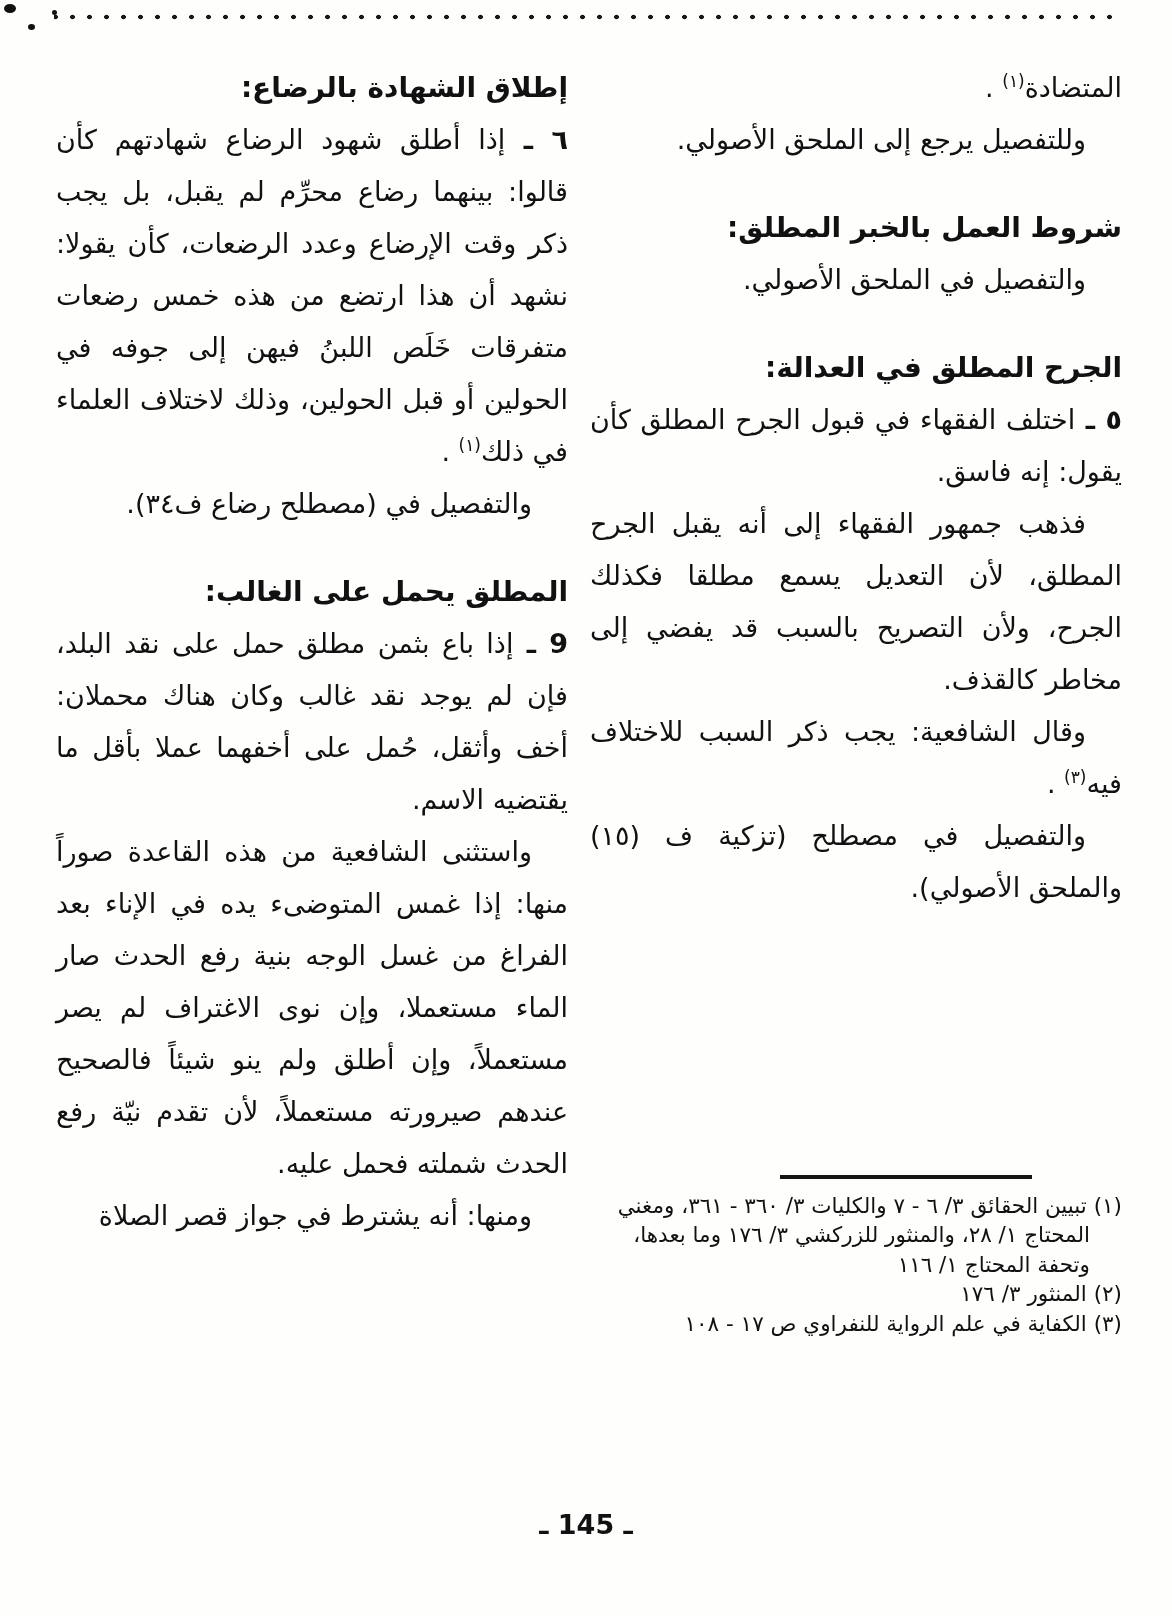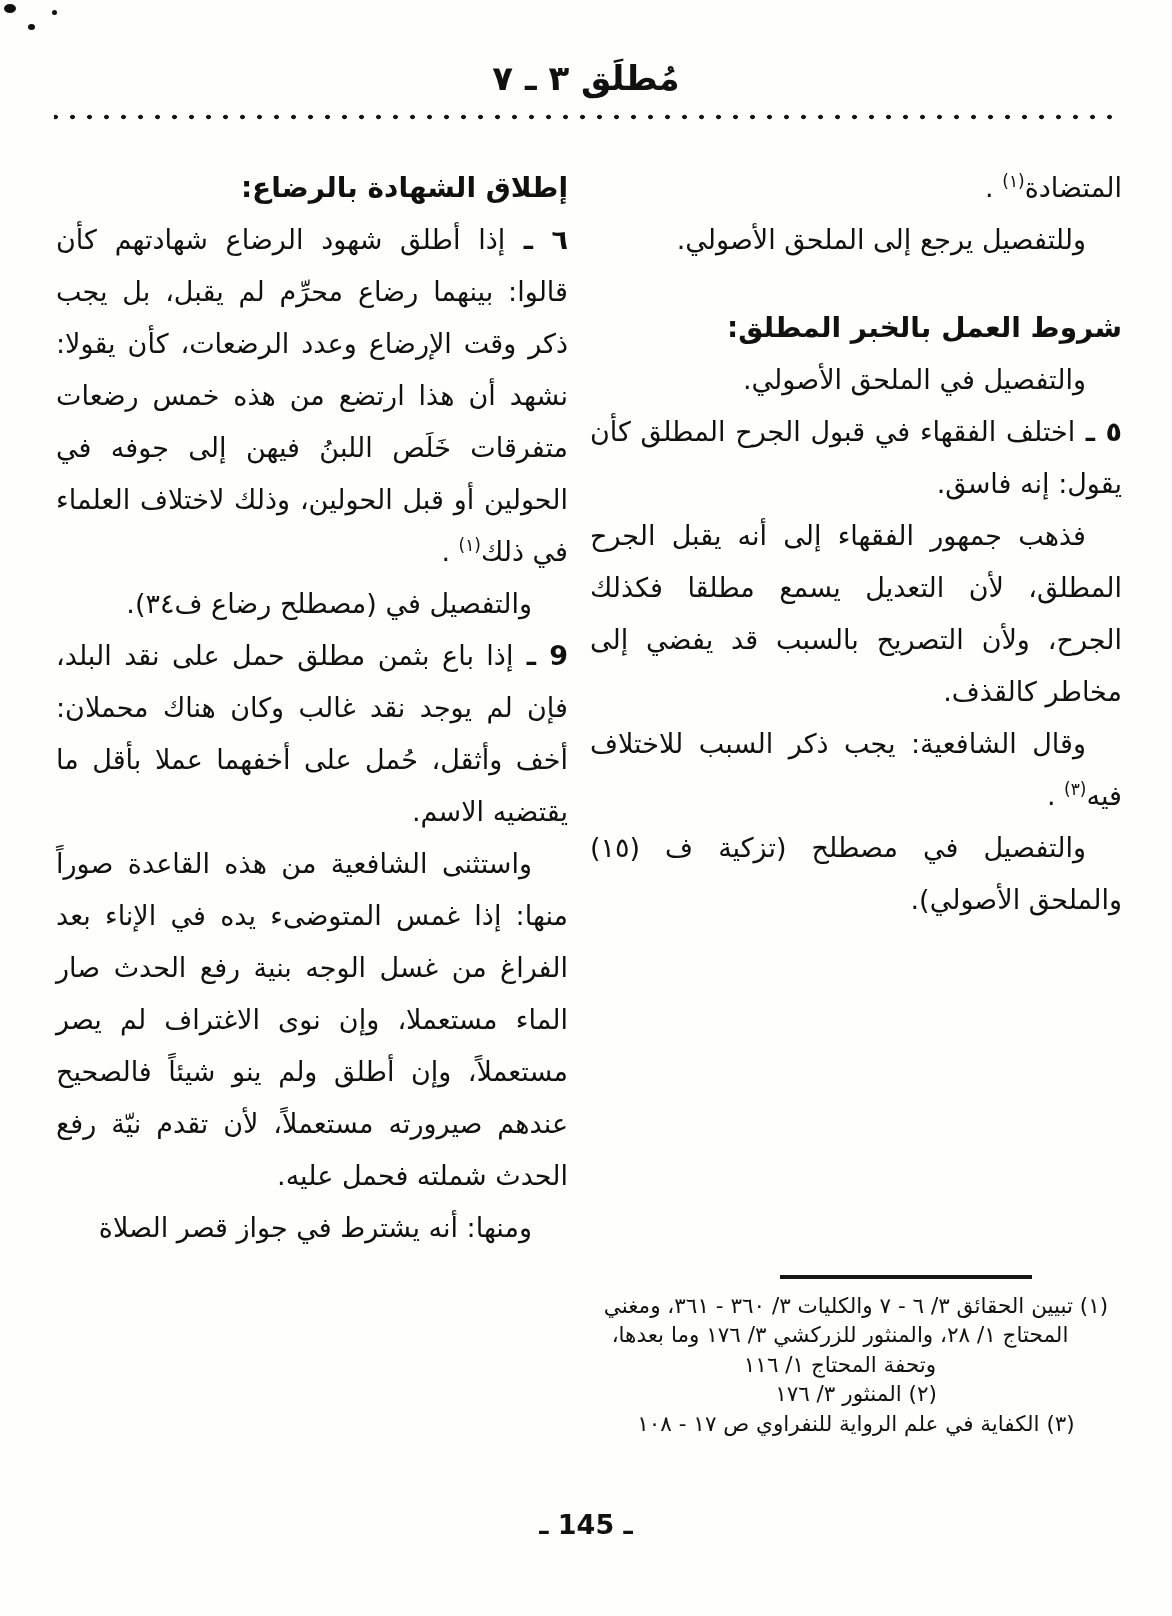--- a/index.html
+++ b/index.html
@@ -64,21 +64,21 @@
     line-height:0;
   }
   
   .footnotes { margin-top:auto; }
   .fn-rule { height:4px; background:#151515; }
   .col-right .fn-rule { width:252px; margin:0 90px 12px 0; }
   .col-left  .fn-rule { width:232px; margin:0 48px 14px 0; }
   .fn-item {
     font-size:21.5px;
     line-height:29.5px;
-    text-align:center;
+    text-align:right;
     padding-right:32px;
     text-indent:-32px;
     font-weight:400;
   }
   .col-left .fn-item { line-height:34px; }
   
   .page-number {
     position:absolute;
     left:0; right:0;
     bottom:76px;
@@ -95,52 +95,53 @@
 </head>
 <body>
 
 <div class="page">
 
   <span class="speck s1"></span>
   <span class="speck s2"></span>
   <span class="speck s3"></span>
 
   <header>
-    <h1 class="header-title">مُطلَق ٣ ـ ٧</h1>
     <div class="dotted-rule"></div>
   </header>
 
   <main class="columns">
 
     <section class="col col-right">
       <div class="col-body">
           <div class="block para"><span>المتضادة</span><span class="fn-ref">(١)</span><span> .</span></div>
           <div class="block para indent"><span>وللتفصيل يرجع إلى الملحق الأصولي.</span></div>
           <div class="block heading"><span>شروط العمل بالخبر المطلق:</span></div>
           <div class="block para indent"><span>والتفصيل في الملحق الأصولي.</span></div>
+          <div class="block heading"><span>الجرح المطلق في العدالة:</span></div>
           <div class="block para"><span class="seg-b">٥ ـ </span><span>اختلف الفقهاء في قبول الجرح المطلق كأن يقول: إنه فاسق.</span></div>
           <div class="block para indent"><span>فذهب جمهور الفقهاء إلى أنه يقبل الجرح المطلق، لأن التعديل يسمع مطلقا فكذلك الجرح، ولأن التصريح بالسبب قد يفضي إلى مخاطر كالقذف.</span></div>
           <div class="block para indent"><span>وقال الشافعية: يجب ذكر السبب للاختلاف فيه</span><span class="fn-ref">(٣)</span><span> .</span></div>
           <div class="block para indent"><span>والتفصيل في مصطلح (تزكية ف (١٥) والملحق الأصولي).</span></div>
         </div>
       <div class="footnotes">
         <div class="fn-rule"></div>
         <div class="fn-list">
             <div class="fn-item">(١) تبيين الحقائق ٣/ ٦ - ٧ والكليات ٣/ ٣٦٠ - ٣٦١، ومغني المحتاج ١/ ٢٨، والمنثور للزركشي ٣/ ١٧٦ وما بعدها، وتحفة المحتاج ١/ ١١٦</div>
             <div class="fn-item">(٢) المنثور ٣/ ١٧٦</div>
             <div class="fn-item">(٣) الكفاية في علم الرواية للنفراوي ص ١٧ - ١٠٨</div>
           </div>
       </div>
     </section>
 
     <section class="col col-left">
       <div class="col-body">
           <div class="block heading"><span>إطلاق الشهادة بالرضاع:</span></div>
           <div class="block para"><span class="seg-b">٦ ـ </span><span>إذا أطلق شهود الرضاع شهادتهم كأن قالوا: بينهما رضاع محرِّم لم يقبل، بل يجب ذكر وقت الإرضاع وعدد الرضعات، كأن يقولا: نشهد أن هذا ارتضع من هذه خمس رضعات متفرقات خَلَص اللبنُ فيهن إلى جوفه في الحولين أو قبل الحولين، وذلك لاختلاف العلماء في ذلك</span><span class="fn-ref">(١)</span><span> .</span></div>
           <div class="block para indent"><span>والتفصيل في (مصطلح رضاع ف٣٤).</span></div>
+          <div class="block heading"><span>المطلق يحمل على الغالب:</span></div>
           <div class="block para"><span class="seg-b">9 ـ </span><span>إذا باع بثمن مطلق حمل على نقد البلد، فإن لم يوجد نقد غالب وكان هناك محملان: أخف وأثقل، حُمل على أخفهما عملا بأقل ما يقتضيه الاسم.</span></div>
           <div class="block para indent"><span>واستثنى الشافعية من هذه القاعدة صوراً منها: إذا غمس المتوضىء يده في الإناء بعد الفراغ من غسل الوجه بنية رفع الحدث صار الماء مستعملا، وإن نوى الاغتراف لم يصر مستعملاً، وإن أطلق ولم ينو شيئاً فالصحيح عندهم صيرورته مستعملاً، لأن تقدم نيّة رفع الحدث شملته فحمل عليه.</span></div>
           <div class="block para indent"><span>ومنها: أنه يشترط في جواز قصر الصلاة</span></div>
         </div>
     </section>
 
   </main>
 
   <footer>
     <div class="page-number">ـ 145 ـ</div>

